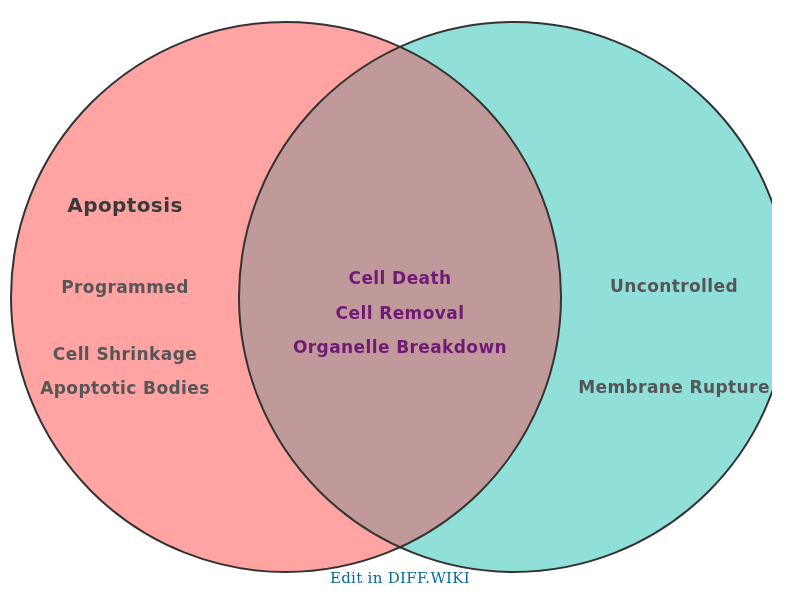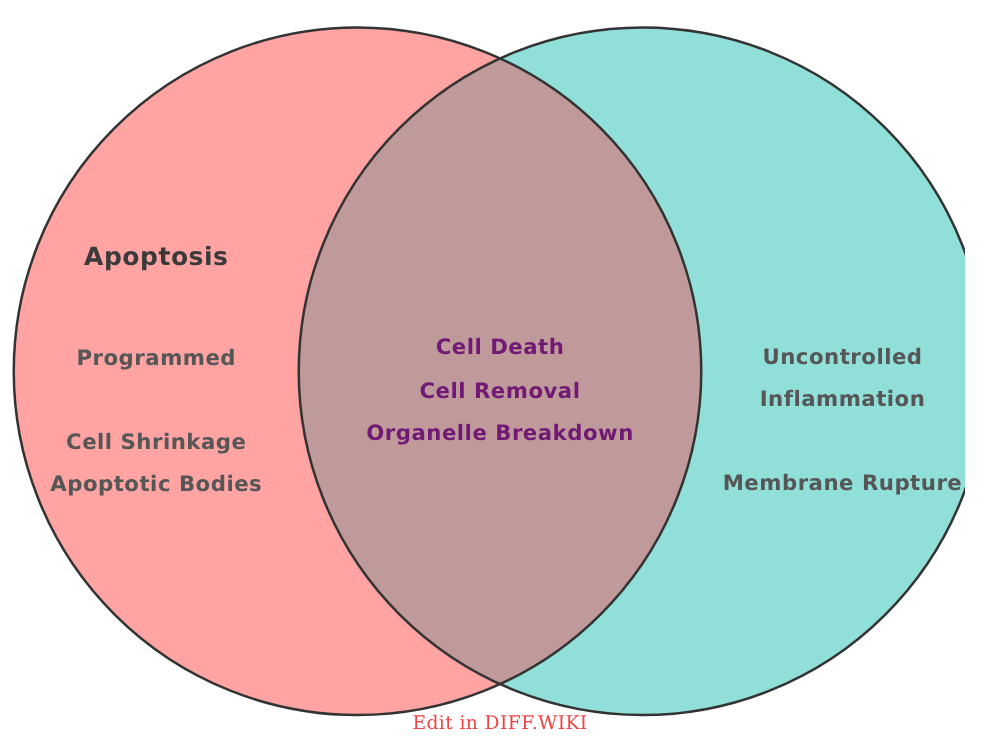--- a/index.html
+++ b/index.html
@@ -40,21 +40,21 @@
     color: #701a75;
     margin-top: 19px;
   }
   .footer {
     position: absolute;
     transform: translate(-50%, -50%);
     white-space: nowrap;
     font-family: "DejaVu Serif", serif;
     font-weight: normal;
     font-size: 15px;
-    color: #ef4444;
+    color: #0369a1;
     letter-spacing: 0.3px;
     cursor: pointer;
   }
 </style>
 </head>
 <body>
 
 <div class="stage">
 
   <svg width="800" height="600" viewBox="0 0 800 600">
@@ -77,18 +77,17 @@
   <div class="label circle-title" style="left:125px; top:205px;">Apoptosis</div>
   <div class="label side-item" style="left:125px; top:287px;">Programmed</div>
   <div class="label side-item" style="left:125px; top:354px;">Cell Shrinkage</div>
   <div class="label side-item" style="left:125px; top:388px;">Apoptotic Bodies</div>
 
   <div class="label center-item" style="left:400px; top:259px;">Cell Death</div>
   <div class="label center-item" style="left:400px; top:294px;">Cell Removal</div>
   <div class="label center-item" style="left:400px; top:328px;">Organelle Breakdown</div>
 
   <div class="label side-item" style="left:674px; top:286px;">Uncontrolled</div>
-  <div class="label side-item" style="left:674px; top:320px;">Inflammation</div>
   <div class="label side-item" style="left:674px; top:387px;">Membrane Rupture</div>
 
   <div class="footer" style="left:400px; top:578px;">Edit in DIFF.WIKI</div>
 
 </div>
 
 </body></html>

